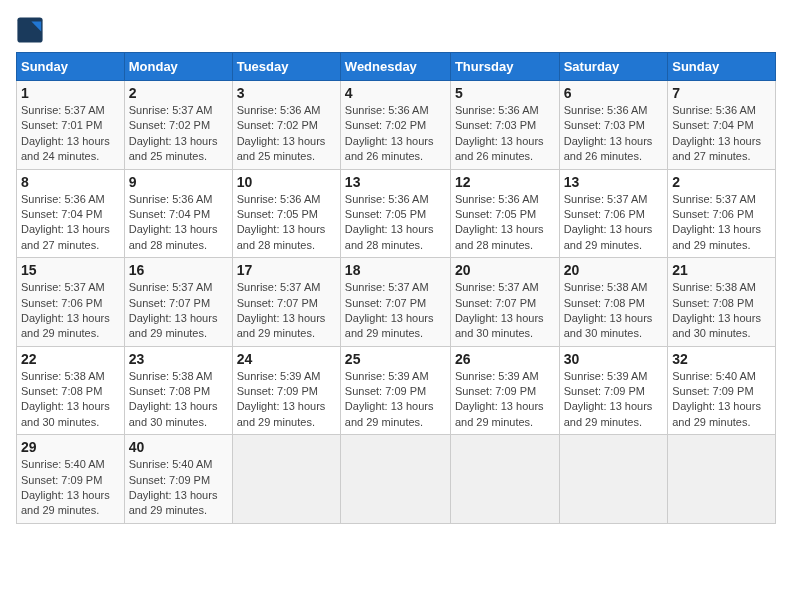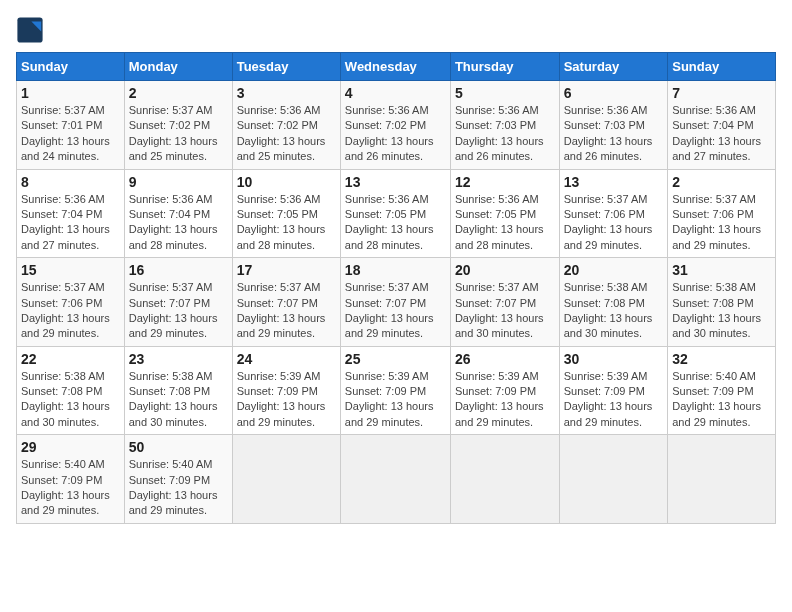--- a/index.html
+++ b/index.html
@@ -280,21 +280,21 @@
       </td>
         <td>
         <span class="day-num">20</span>
         <div class="day-info">
           Sunrise: 5:38 AM<br>
           Sunset: 7:08 PM<br>
           Daylight: 13 hours and 30 minutes.
         </div>
       </td>
         <td>
-        <span class="day-num">31</span>
+        <span class="day-num">21</span>
         <div class="day-info">
           Sunrise: 5:38 AM<br>
           Sunset: 7:08 PM<br>
           Daylight: 13 hours and 30 minutes.
         </div>
       </td>
       </tr>
       <tr>
         <td>
         <span class="day-num">22</span>
@@ -356,21 +356,21 @@
       <tr>
         <td>
         <span class="day-num">29</span>
         <div class="day-info">
           Sunrise: 5:40 AM<br>
           Sunset: 7:09 PM<br>
           Daylight: 13 hours and 29 minutes.
         </div>
       </td>
         <td>
-        <span class="day-num">50</span>
+        <span class="day-num">40</span>
         <div class="day-info">
           Sunrise: 5:40 AM<br>
           Sunset: 7:09 PM<br>
           Daylight: 13 hours and 29 minutes.
         </div>
       </td>
         <td class="empty-cell"></td>
         <td class="empty-cell"></td>
         <td class="empty-cell"></td>
         <td class="empty-cell"></td>

